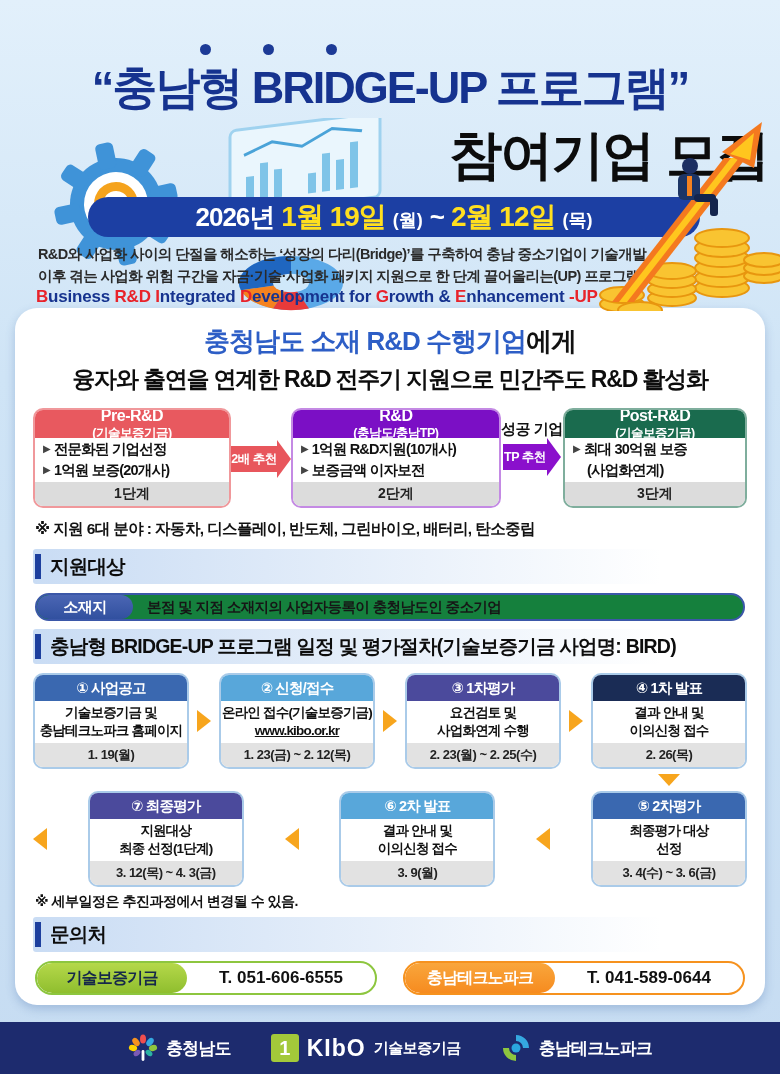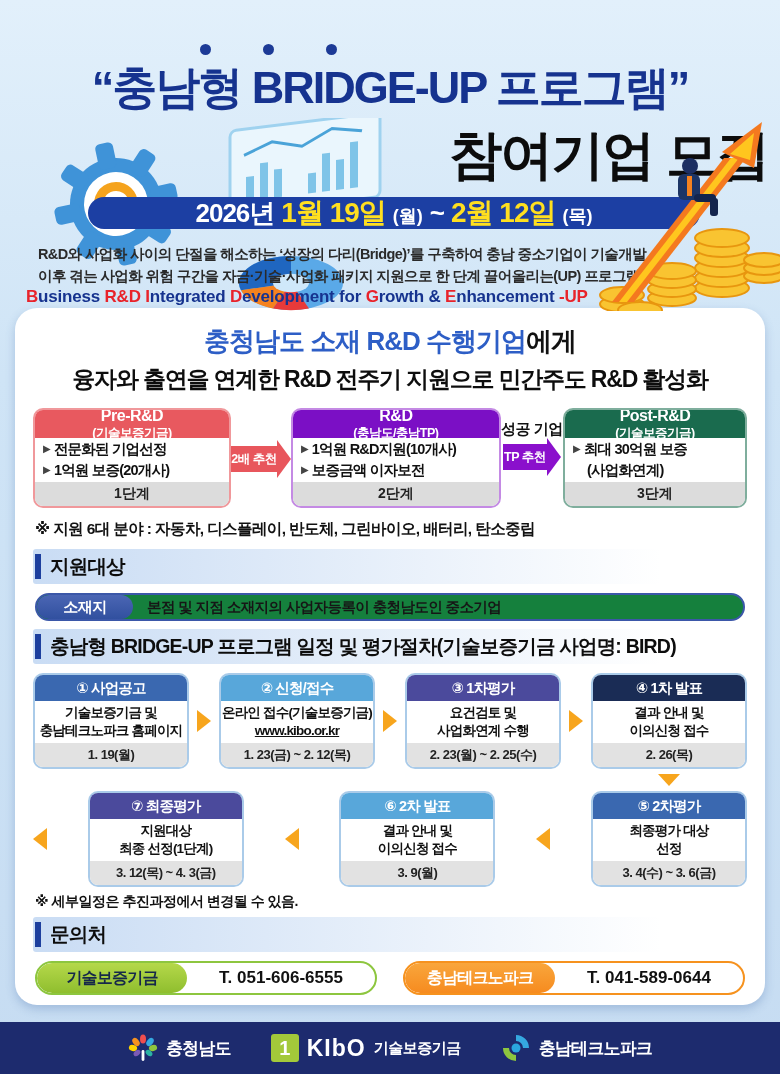--- a/index.html
+++ b/index.html
@@ -9,29 +9,29 @@
           background:linear-gradient(180deg,#e2f0fb 0%, #cfe4f6 35%, #c6dcf2 100%);padding-left:36px; }
 
   
   .hero { position:absolute; top:0; left:0; width:780px; height:308px; }
   .dots { position:absolute; top:44px; left:200px; display:flex; gap:52px; z-index:2; }
   .dots i { width:11px; height:11px; border-radius:50%; background:#1c3a96; }
   .title1 { position:absolute; top:58px; left:0; right:0; text-align:center;
             font-size:45px; font-weight:800; color:#16338f; letter-spacing:-2px; z-index:2; }
   .title2 { position:absolute; top:120px; left:0; right:12px; text-align:right;
             font-size:53px; font-weight:800; color:#0c0c0c; letter-spacing:-2px; z-index:2; }
-  .date-pill { position:absolute; top:197px; left:88px; width:612px; height:32px;
+  .date-pill { position:absolute; top:197px; left:88px; width:612px; height:40px;
                background:#1c3fa3; border-radius:24px; display:flex; align-items:center;
                justify-content:center; gap:7px; z-index:4; }
   .dp-w { color:#fff; font-size:26px; font-weight:800; letter-spacing:-1px; }
   .dp-y { color:#ffdf1f; font-size:28px; font-weight:800; letter-spacing:-1px; }
   .dp-p { color:#fff; font-size:18px; font-weight:800; padding-top:5px; }
   .desc { position:absolute; top:243px; left:38px; z-index:5; font-size:14.5px; font-weight:700;
           color:#2a2a2a; line-height:22px; letter-spacing:-0.6px; white-space:nowrap; }
-  .eng  { position:absolute; top:287px; left:26px; z-index:5; font-size:17px; font-weight:800;
+  .eng  { position:absolute; top:287px; left:36px; z-index:5; font-size:17px; font-weight:800;
           letter-spacing:-0.2px; white-space:nowrap; }
   .eng-blue { color:#16338f; } .eng-red { color:#e8232b; }
   .deco { position:absolute; z-index:1; }
   .deco.gear { left:36px; top:126px; }
   .deco.monitor { left:222px; top:118px; }
   .deco.pie { left:226px; top:250px; z-index:5; }
   .deco.growth { right:-4px; top:106px; z-index:6; }
 
   
   .card { position:absolute; left:15px; top:308px; width:750px; height:697px; background:#fff;

